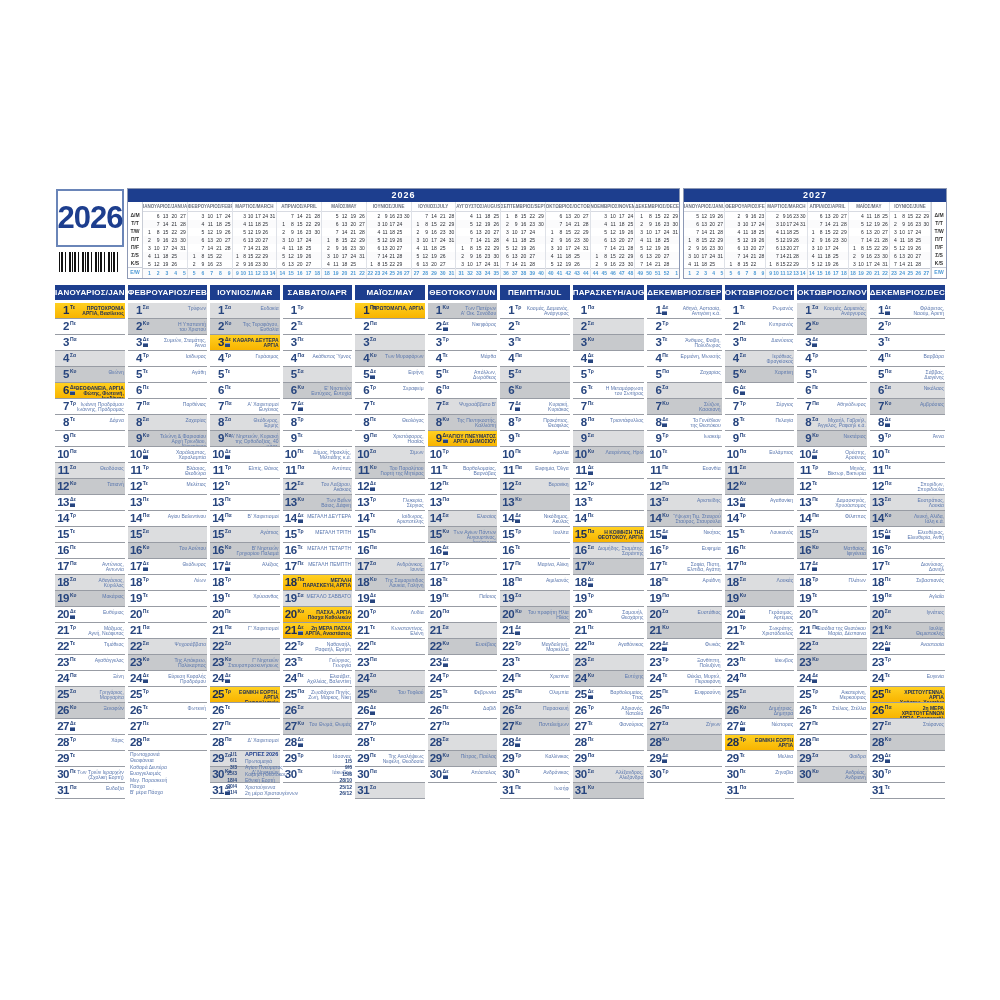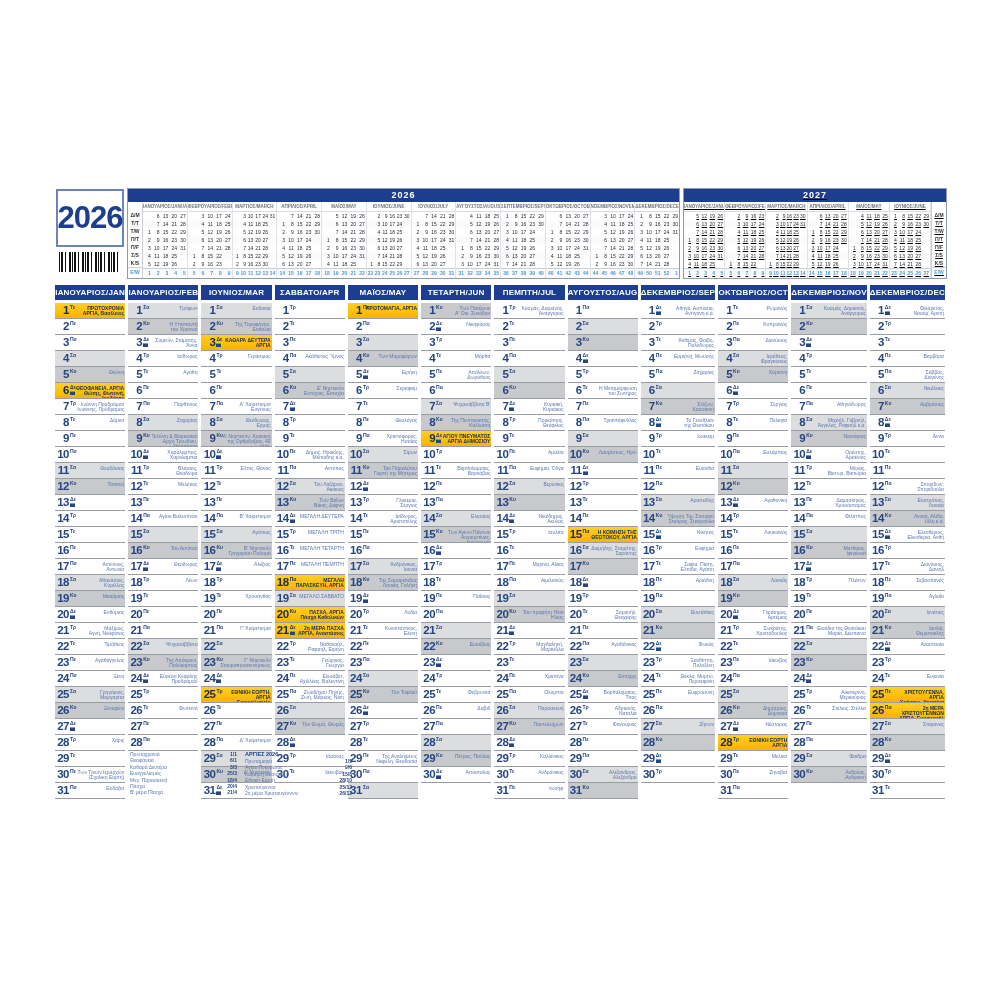--- a/index.html
+++ b/index.html
@@ -7,21 +7,21 @@
   #sheet{position:absolute;inset:0;background:#fff;outline:1px solid #e3e3e3;}
   
   #yearbox{position:absolute;left:56px;top:189px;width:64px;height:54px;border:2px solid #6a85b8;
     display:flex;align-items:center;justify-content:center;}
   #yearbox span{font-size:31px;font-weight:bold;color:#1d3e8e;letter-spacing:-1px;}
   #barcode{position:absolute;left:59px;top:252px;width:62px;height:20px;
     background:repeating-linear-gradient(90deg,#111 0 1px,#fff 1px 2px,#111 2px 4px,#fff 4px 6px,#111 6px 7px,#fff 7px 10px,#111 10px 12px,#fff 12px 13px);}
   
   .mini{position:absolute;top:188px;border:1px solid #8d99b5;background:#fff;}
   #mini2026{left:127px;width:551px;}
-  #mini2027{left:683px;width:262px;text-decoration:underline;}
+  #mini2027{left:683px;width:262px;}
   .yearbar{height:13px;background:#1d3e8e;color:#fff;font-size:9px;font-weight:bold;
     text-align:center;line-height:13px;letter-spacing:1px;}
   .mini-body{display:flex;align-items:stretch;}
   .lblcol{display:flex;flex-direction:column;width:14px;flex:0 0 14px;border-right:1px solid #c9cdd6;}
   .lblcol.right{border-right:none;border-left:1px solid #c9cdd6;}
   .lblcol .mn{height:9px;}
   .lblcol .lb{height:8px;font-size:5px;font-weight:bold;color:#333;text-align:center;line-height:8px;}
   .lblcol .wk{height:9px;font-size:5px;font-weight:bold;color:#4f9bd6;text-align:center;line-height:9px;border-top:1px solid #c9cdd6;}
   .mmonth{flex:1 1 0;border-right:1px solid #dfe2e8;overflow:hidden;}
   .mmonth:last-child{border-right:none;}
@@ -1345,21 +1345,21 @@
           <span class="ab">Πε</span>
           <span class="nm">Των Τριών Ιεραρχών<br>(Σχολική Εορτή)</span>
         </div>
         <div class="day">
           <span class="num">31</span>
           <span class="ab">Πα</span>
           <span class="nm">Ευδοξία</span>
         </div>
       </div>
       <div class="mcol">
-        <div class="mhead">ΙΑΝΟΥΑΡΙΟΣ/FEB</div>
+        <div class="mhead">ΦΕΒΡΟΥΑΡΙΟΣ/FEB</div>
         <div class="day sat">
           <span class="num">1</span>
           <span class="ab">Σα</span>
           <span class="nm">Τρύφων</span>
         </div>
         <div class="day sun">
           <span class="num">2</span>
           <span class="ab">Κυ</span>
           <span class="nm">Η Υπαπαντή<br>του Χριστού</span>
         </div>
@@ -1974,21 +1974,21 @@
           <span class="ab">Πα</span>
           <span class="nm"></span>
         </div>
         <div class="day sat">
           <span class="num">31</span>
           <span class="ab">Σα</span>
           <span class="nm"></span>
         </div>
       </div>
       <div class="mcol">
-        <div class="mhead">ΤΕΤΑΡΤΗ/JUN</div>
+        <div class="mhead">ΘΕΟΤΟΚΟΥ/JUN</div>
         <div class="day sun">
           <span class="num">1</span>
           <span class="ab">Κυ</span>
           <span class="nm">Των Πατέρων<br>Α' Οικ. Συνόδου</span>
         </div>
         <div class="day">
           <span class="num">2</span>
           <span class="ab">Δε</span>
           <span class="mi"></span>
           <span class="nm">Νικηφόρος</span>
@@ -2294,21 +2294,21 @@
           <span class="ab">Τε</span>
           <span class="nm">Ανδρόνικος</span>
         </div>
         <div class="day">
           <span class="num">31</span>
           <span class="ab">Πε</span>
           <span class="nm">Ιωσήφ</span>
         </div>
       </div>
       <div class="mcol">
-        <div class="mhead">ΑΥΓΟΥΣΤΟΣ/AUG</div>
+        <div class="mhead">ΠΑΡΑΣΚΕΥΗ/AUG</div>
         <div class="day">
           <span class="num">1</span>
           <span class="ab">Πα</span>
           <span class="nm"></span>
         </div>
         <div class="day sat">
           <span class="num">2</span>
           <span class="ab">Σα</span>
           <span class="nm"></span>
         </div>
@@ -2776,21 +2776,21 @@
           <span class="ab">Πε</span>
           <span class="nm">Ζηνοβία</span>
         </div>
         <div class="day">
           <span class="num">31</span>
           <span class="ab">Πα</span>
           <span class="nm"></span>
         </div>
       </div>
       <div class="mcol">
-        <div class="mhead">ΔΕΚΕΜΒΡΙΟΣ/NOV</div>
+        <div class="mhead">ΟΚΤΩΒΡΙΟΣ/NOV</div>
         <div class="day sat">
           <span class="num">1</span>
           <span class="ab">Σα</span>
           <span class="nm">Κοσμάς, Δαμιανός,<br>Ανάργυρος</span>
         </div>
         <div class="day sun">
           <span class="num">2</span>
           <span class="ab">Κυ</span>
           <span class="nm"></span>
         </div>

